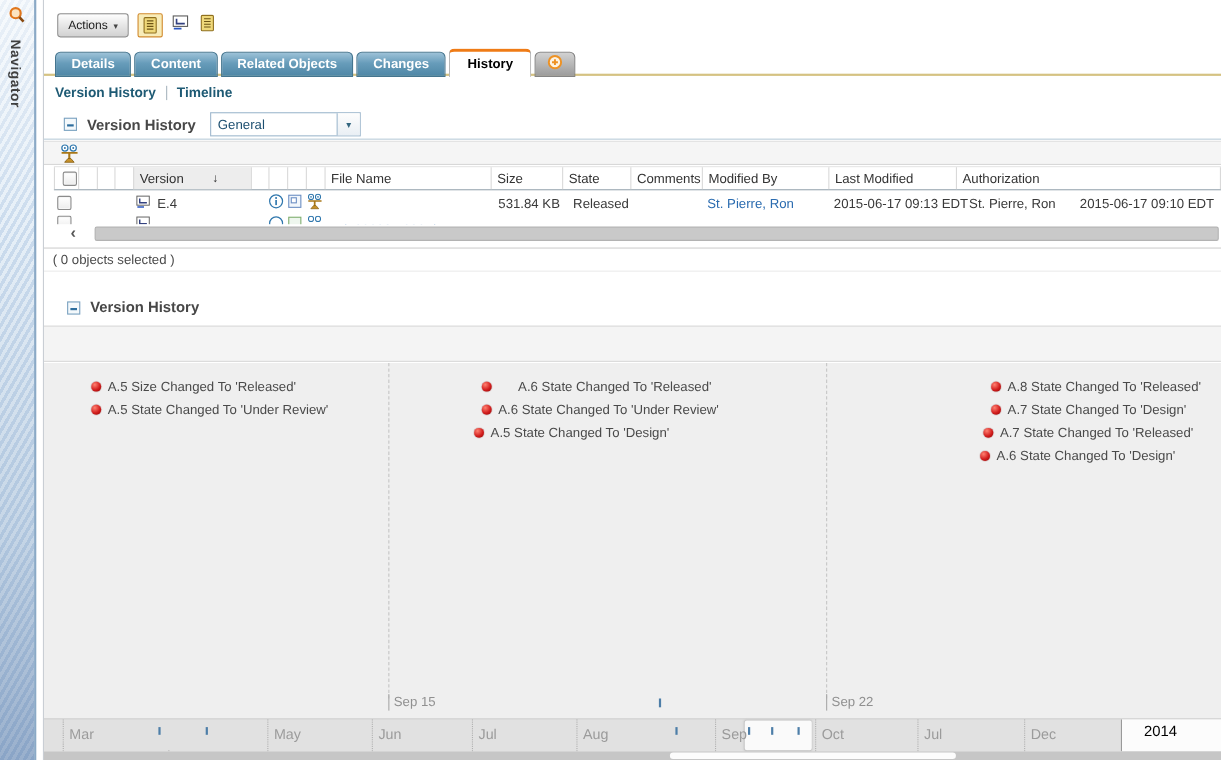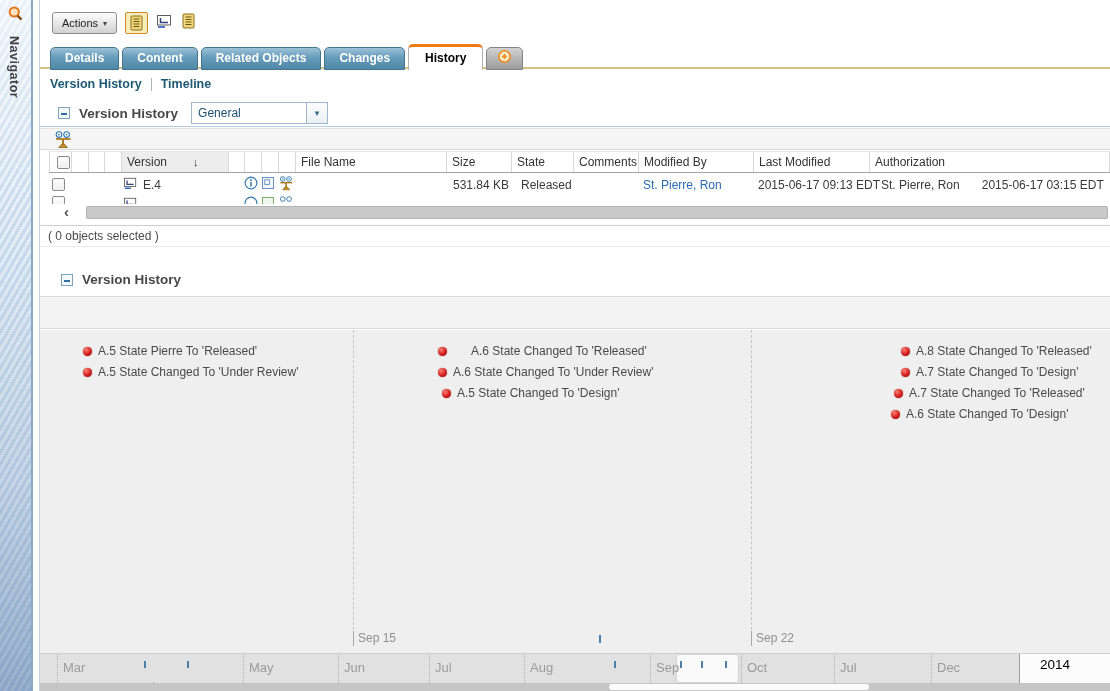--- a/index.html
+++ b/index.html
@@ -295,21 +295,21 @@
         </div>
       <div class="cell wcom"></div>
       <div class="cell wmod" style="padding-left:5px;">
           <span class="link">St. Pierre, Ron</span>
         </div>
       <div class="cell wlast" style="padding-left:5px;">
           <span>2015-06-17 09:13 EDT</span>
         </div>
       <div class="cell wauth" style="padding-left:12px;">
         <span>St. Pierre, Ron</span>
-        <span style="margin-left:22px;">2015-06-17 03:15 EDT</span>
+        <span style="margin-left:22px;">2015-06-17 09:10 EDT</span>
       </div>
     </div>
 
     <div class="trow-partial">
       <div class="cell w0">
           <span class="checkbox"></span>
         </div>
       <div class="cell w1"></div>
         <div class="cell w2"></div>
         <div class="cell w3"></div>
@@ -356,36 +356,36 @@
     </div>
 
     <div class="tl-strip"></div>
 
     <div class="tl-canvas">
       <div class="vdash" style="left:313px;"></div>
       <div class="vdash" style="left:711px;"></div>
 
       <div class="tl-event" style="left:43px; top:13px;">
           <span class="bullet"></span>
-          <span>A.5 State Pierre To 'Released'</span>
+          <span>A.5 Size Changed To 'Released'</span>
         </div>
       <div class="tl-event" style="left:43px; top:34px;">
           <span class="bullet"></span>
           <span>A.5 State Changed To 'Under Review'</span>
         </div>
 
       <div class="tl-event" style="left:398px; top:13px;gap:24px;">
           <span class="bullet"></span>
           <span>A.6 State Changed To 'Released'</span>
         </div>
       <div class="tl-event" style="left:398px; top:34px;">
           <span class="bullet"></span>
           <span>A.6 State Changed To 'Under Review'</span>
         </div>
-      <div class="tl-event" style="left:389px; top:55px;padding-left:13px;">
+      <div class="tl-event" style="left:378px; top:55px;padding-left:13px;">
           <span class="bullet"></span>
           <span>A.5 State Changed To 'Design'</span>
         </div>
 
       <div class="tl-event" style="left:861px; top:13px;">
           <span class="bullet"></span>
           <span>A.8 State Changed To 'Released'</span>
         </div>
       <div class="tl-event" style="left:861px; top:34px;">
           <span class="bullet"></span>

